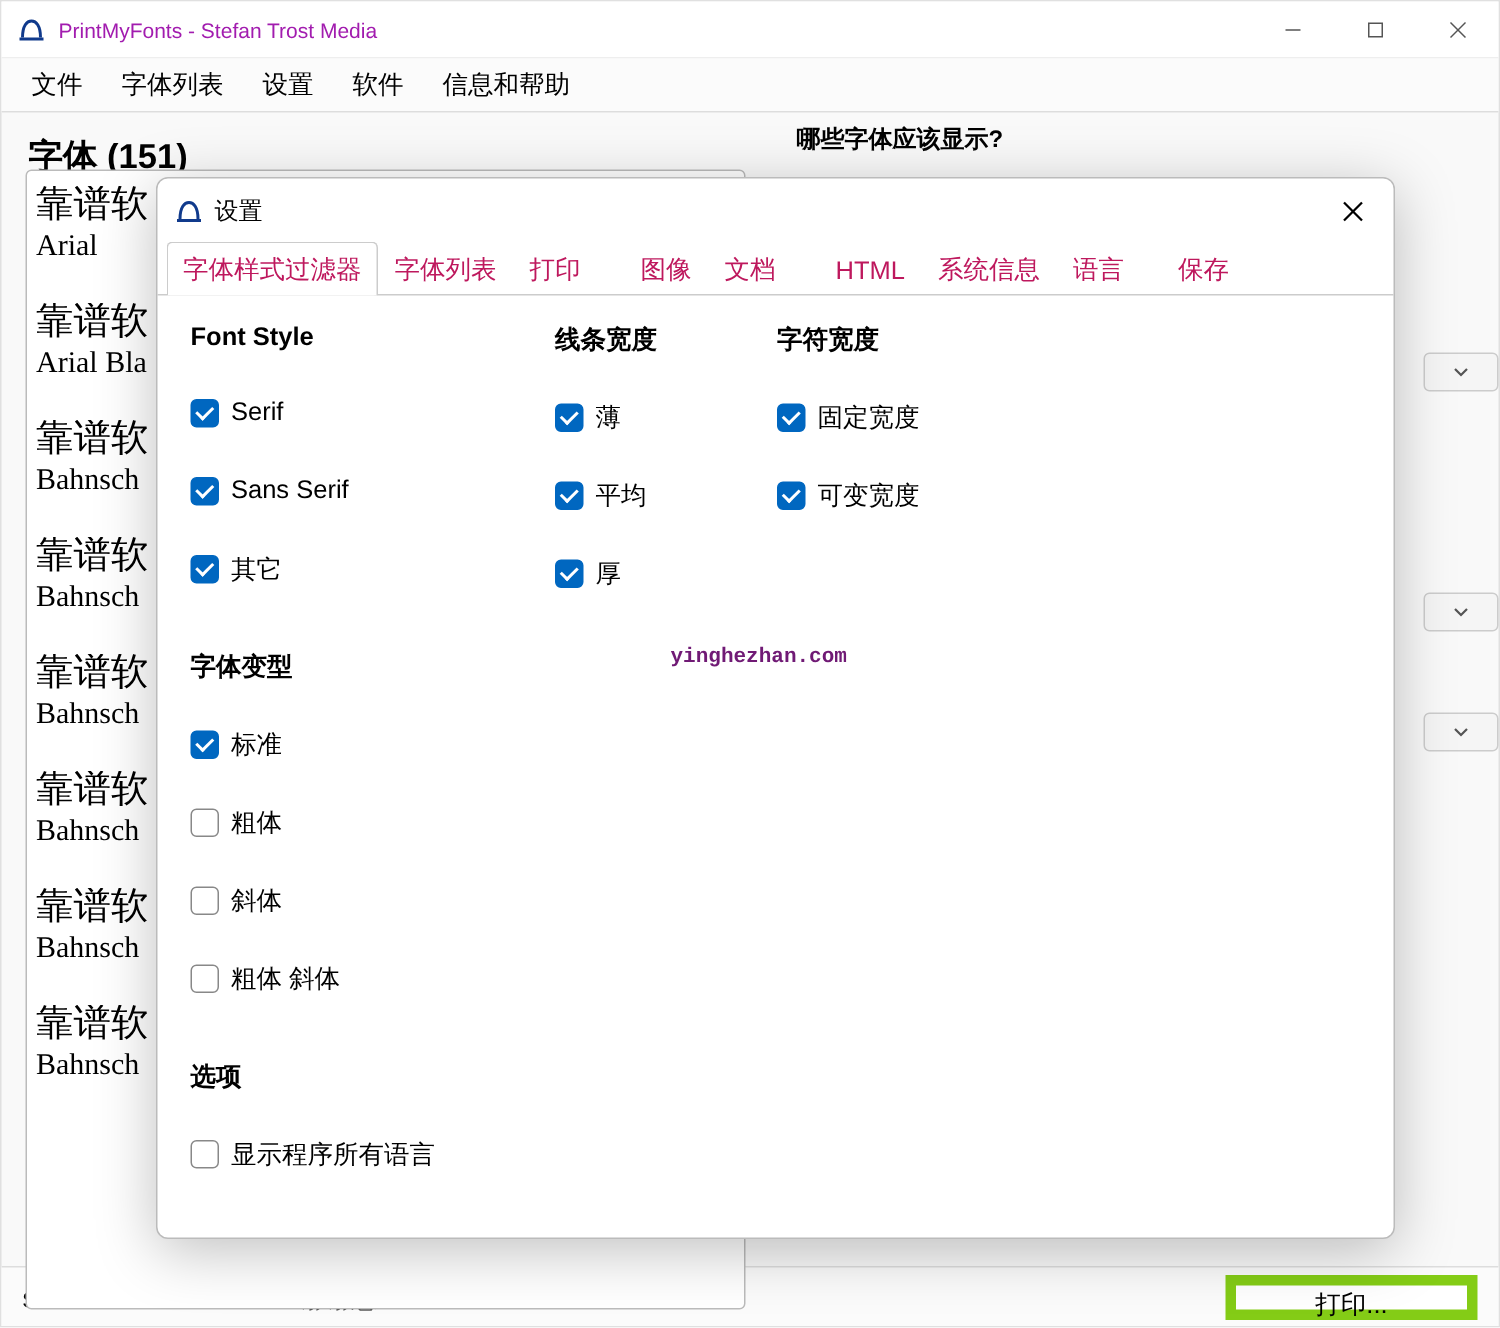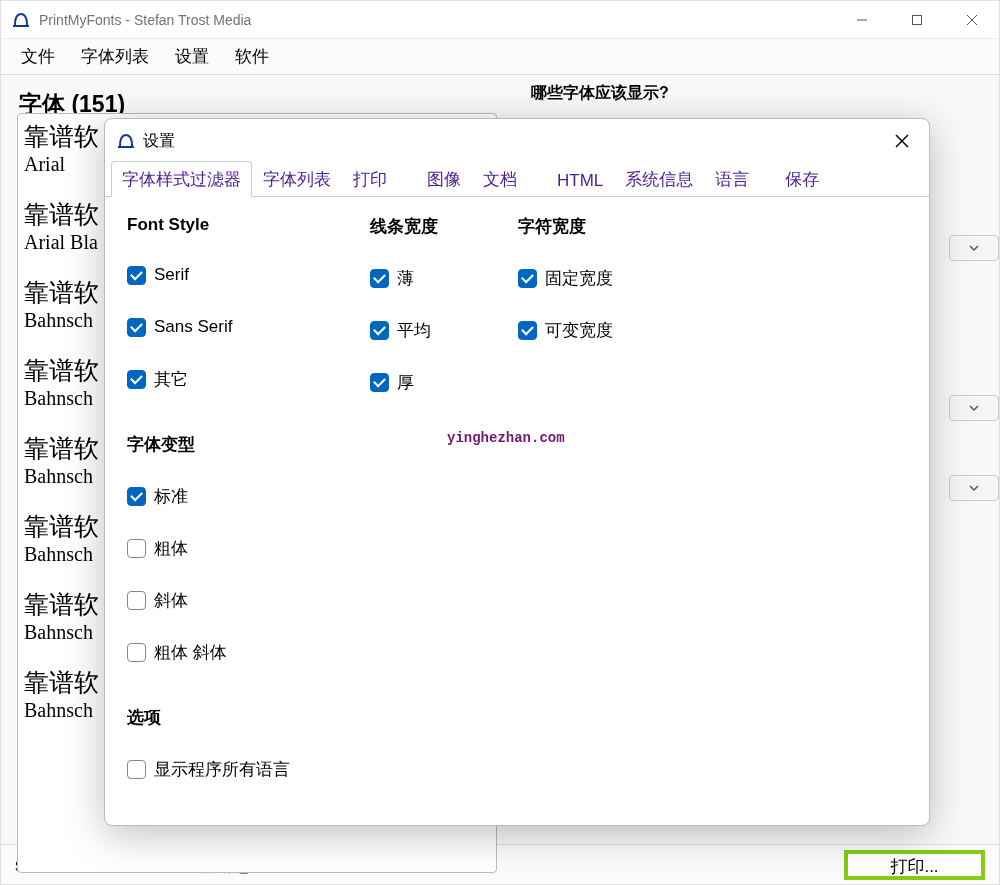--- a/index.html
+++ b/index.html
@@ -25,21 +25,21 @@
     align-items: center;
     padding: 0 0 0 10px;
     background: #fff;
     border-bottom: 1px solid #eee;
   }
   .titlebar .app-icon {
     width: 20px; height: 20px; margin-right: 8px;
     display: inline-flex; align-items:center; justify-content:center;
   }
   .titlebar .title-text {
-    color: #737373;
+    color: #a21caf;
     font-size: 14px;
   }
   .titlebar .spacer { flex: 1; }
   .win-btn {
     width: 55px; height: 38px;
     display: flex; align-items: center; justify-content: center;
     color: #555;
   }
   .menubar {
     height: 36px;
@@ -113,22 +113,22 @@
     display: flex;
     align-items: center;
     padding: 0 14px;
     border-top: 1px solid #ddd;
     background: #fbfbfb;
   }
   .statusbar .status-text {
     font-size: 18px;
   }
   .print-btn {
-    width: 141px; height: 30px;
-    border: 4px solid #84cc16;
+    width: 168px; height: 30px;
+    border: 7px solid #84cc16;
     background: #fff;
     font-size: 17px;
     margin-left: auto;
   }
 
   
   .dialog-overlay {
     position: absolute;
     left: 104px; top: 118px;
     width: 826px; height: 708px;
@@ -155,21 +155,21 @@
     align-items: flex-end;
     height: 34px;
   }
   .tab {
     padding: 6px 10px 6px 10px;
     font-size: 17px;
     border: 1px solid transparent;
     border-bottom: none;
     position: relative;
     top: 1px;
-    color: #4c1d95;
+    color: #be185d;
   }
   .tab.active {
     border-color: #ccc;
     background: #fff;
     border-top-left-radius: 4px;
     border-top-right-radius: 4px;
   }
   .dialog-body {
     flex: 1;
     padding: 18px 22px;
@@ -249,20 +249,21 @@
           <line x1="11" y1="1" x2="1" y2="11" stroke="#555" stroke-width="1"></line>
         </svg>
     </div>
   </div>
 
   <div class="menubar">
     <div class="menu-item">文件</div>
     <div class="menu-item">字体列表</div>
     <div class="menu-item">设置</div>
     <div class="menu-item">软件</div>
+    <div class="menu-item">信息和帮助</div>
   </div>
 
   <div class="content-area">
     <div class="section-label">字体 (151)</div>
     <div class="right-header">哪些字体应该显示?</div>
 
     <div class="font-list-box">
       <div class="font-entry">
         <div class="font-sample" style="font-family:sans-serif">靠谱软</div>
         <div class="font-name">Arial</div>

